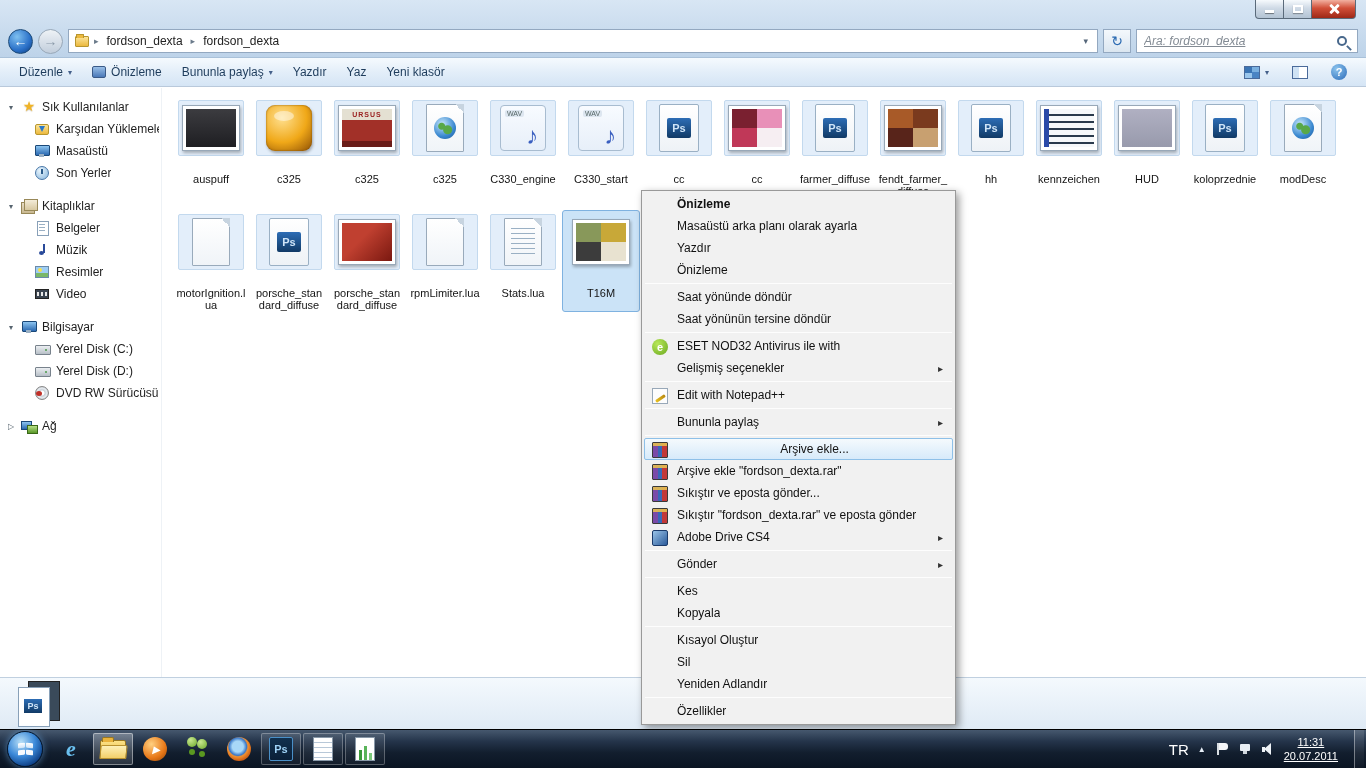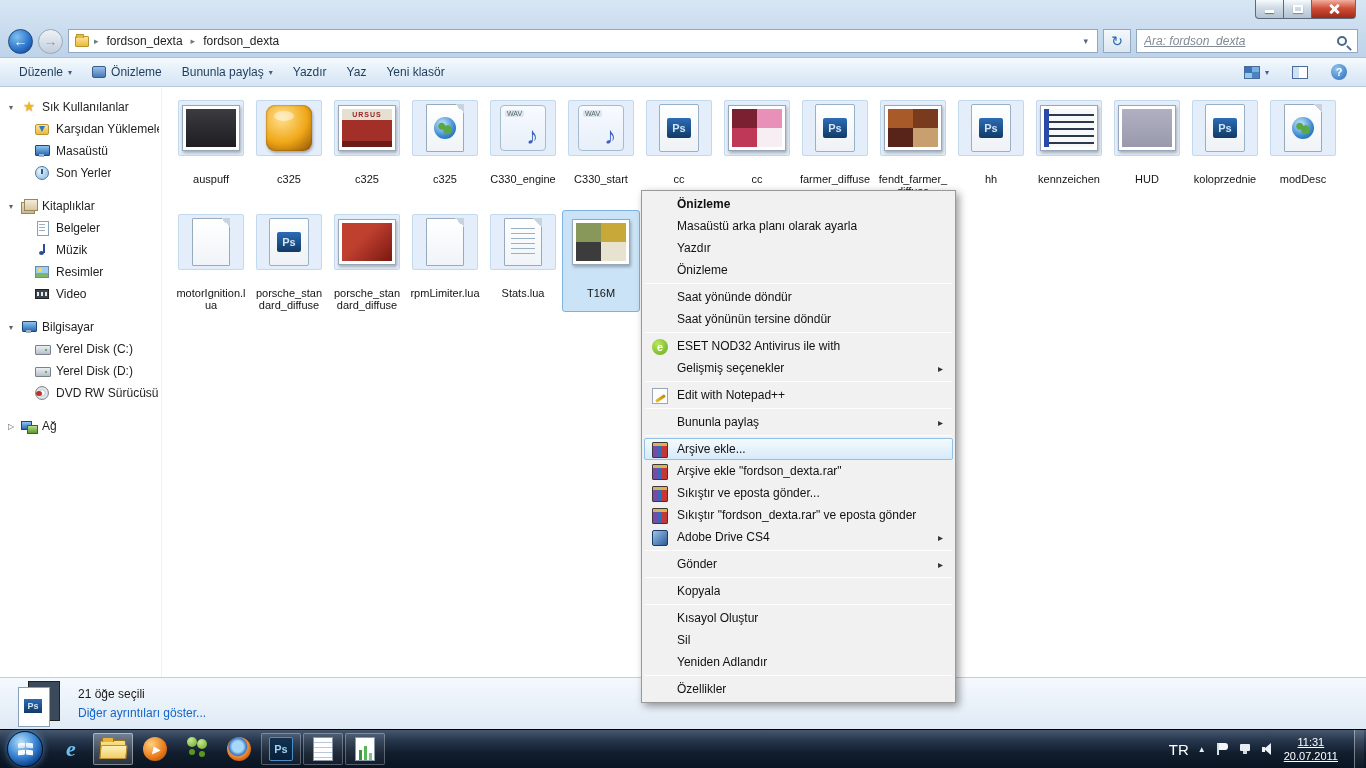--- a/index.html
+++ b/index.html
@@ -128,21 +128,21 @@
 
   .icon-wav { position:relative; width:46px; height:46px; background:linear-gradient(#f8fbff,#e7eff9); border:1px solid #a8bcd0; border-radius:4px; }
   .wav-tag { position:absolute; top:4px; left:4px; font-size:7px; color:#566; background:#dde6f0; padding:0 2px; border-radius:2px; }
   .note { position:absolute; right:7px; bottom:2px; font-size:24px; line-height:1; color:#3a5fc0; }
 
   
   .cmenu { position:absolute; left:641px; top:190px; width:315px; background:#f1f1f1; border:1px solid #999;
     box-shadow:3px 3px 8px rgba(0,0,0,.4); padding:2px; z-index:50; font-size:12px; color:#111; }
   .mi { position:relative; height:22px; display:flex; align-items:center; padding-left:32px; border:1px solid transparent; border-radius:2px; }
   .mi.bold .mi-label { font-weight:bold; }
-  .mi.hl { background:linear-gradient(#f5fafd,#d7eafa); border-color:#8ec0e8; }
+  .mi.hl { background:linear-gradient(#f5fafd,#d7eafa); border-color:#8ec0e8;justify-content:center; }
   .mi-label { white-space:nowrap; overflow:hidden; }
   .mi-ico { position:absolute; left:7px; top:3px; width:16px; height:16px; }
   .mi-sub { position:absolute; right:9px; font-size:10px; color:#333; }
   .msep { height:1px; background:#dcdcdc; border-bottom:1px solid #fdfdfd; margin:2px 1px; }
   .mi-ico.winrar { background:linear-gradient(90deg,#7a4aa8 0 34%, #3868b8 34% 67%, #c23838 67%); border:1px solid #3a3a3a;
     box-shadow:inset 0 3px 0 rgba(230,190,80,.9); border-radius:1px; }
   .mi-ico.eset { border-radius:50%; background:radial-gradient(circle at 35% 30%, #b8e858, #6aa820); color:#fff;
     font-size:11px; font-weight:bold; display:flex; align-items:center; justify-content:center; line-height:1; }
   .mi-ico.npp { background:#fdfdfd; border:1px solid #98a8b8; }
   .mi-ico.npp::after { content:""; position:absolute; left:2px; top:8px; width:11px; height:3px;
@@ -502,24 +502,20 @@
           </div>
         <div class="flabel">T16M</div>
       </div>
     </div>
   </div>
 
   <div class="details">
     <div class="stack">
       <span class="ps-badge2">Ps</span>
     </div>
-    <div class="det-text">
-      <div class="sel-count">21 öğe seçili</div>
-      <div class="det-link">Diğer ayrıntıları göster...</div>
-    </div>
   </div>
 
   <div class="cmenu">
     <div class="mi bold">
         <span class="mi-label">Önizleme</span>
       </div>
     <div class="mi">
         <span class="mi-label">Masaüstü arka planı olarak ayarla</span>
       </div>
     <div class="mi">
@@ -575,20 +571,23 @@
         <span class="mi-ico adrive"></span>
         <span class="mi-label">Adobe Drive CS4</span>
         <span class="mi-sub">▸</span>
       </div>
     <div class="msep"></div>
     <div class="mi">
         <span class="mi-label">Gönder</span>
         <span class="mi-sub">▸</span>
       </div>
     <div class="msep"></div>
+    <div class="mi">
+        <span class="mi-label">Kes</span>
+      </div>
     <div class="mi">
         <span class="mi-label">Kopyala</span>
       </div>
     <div class="msep"></div>
     <div class="mi">
         <span class="mi-label">Kısayol Oluştur</span>
       </div>
     <div class="mi">
         <span class="mi-label">Sil</span>
       </div>

